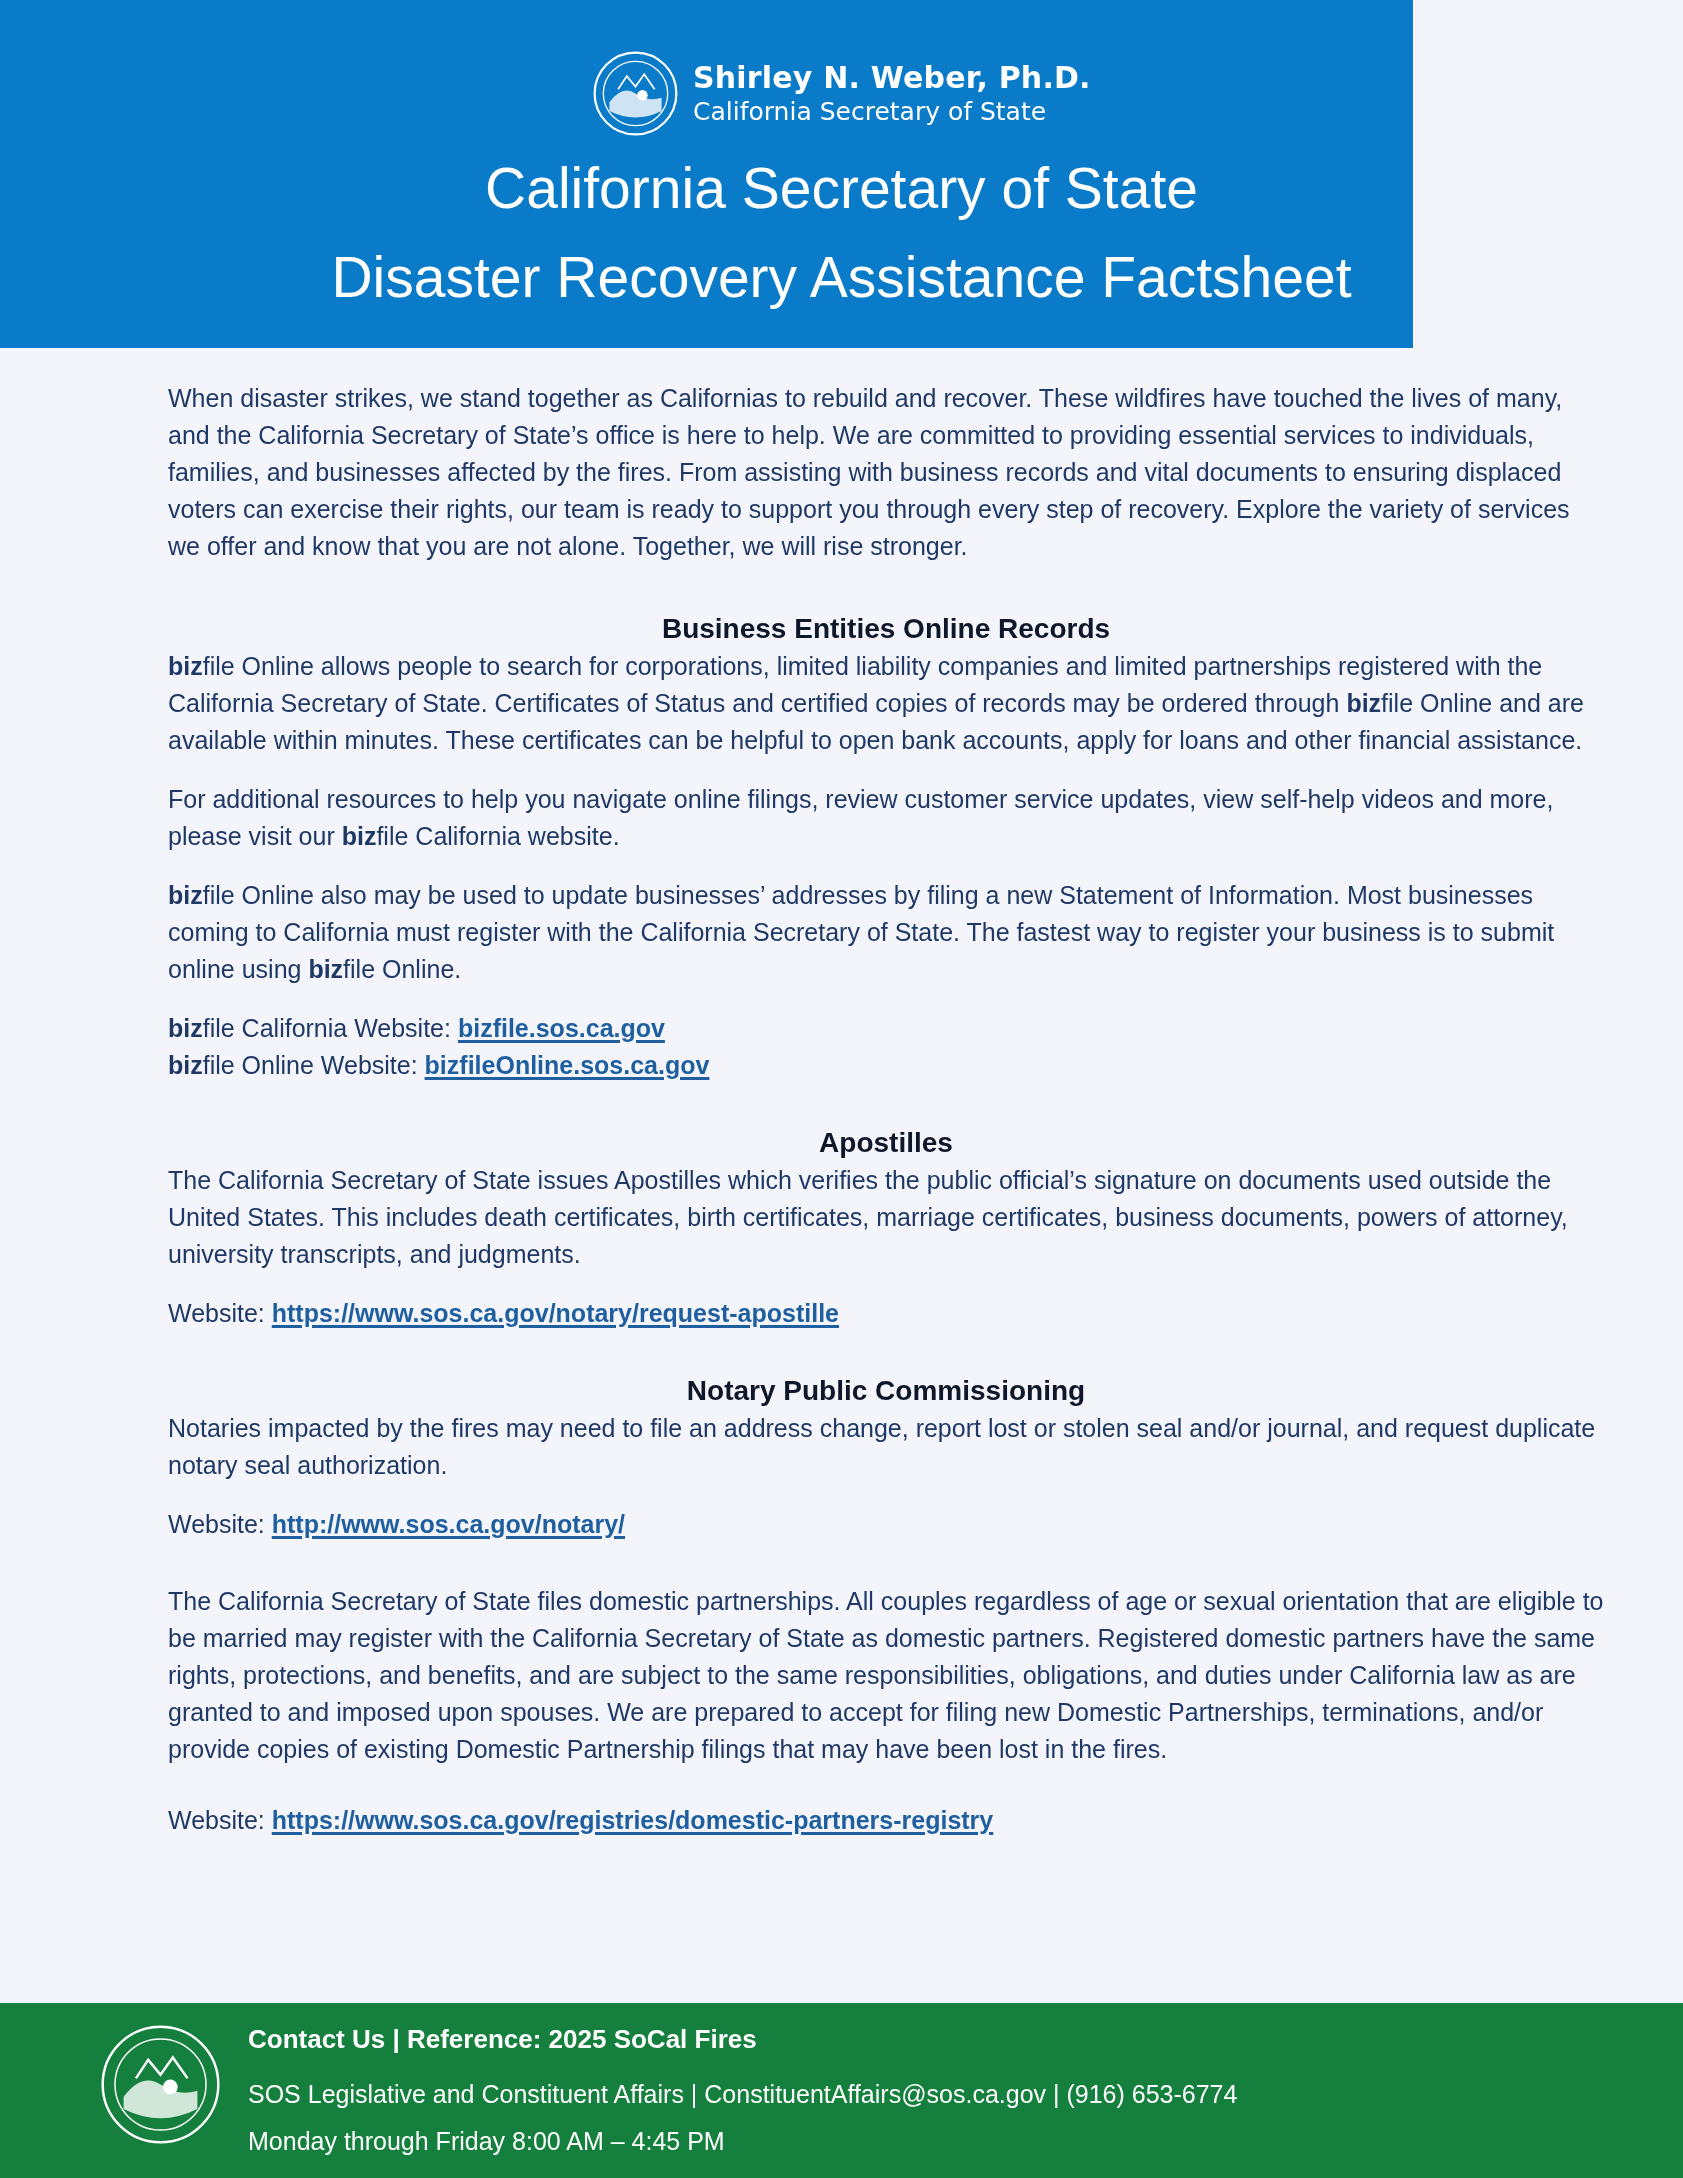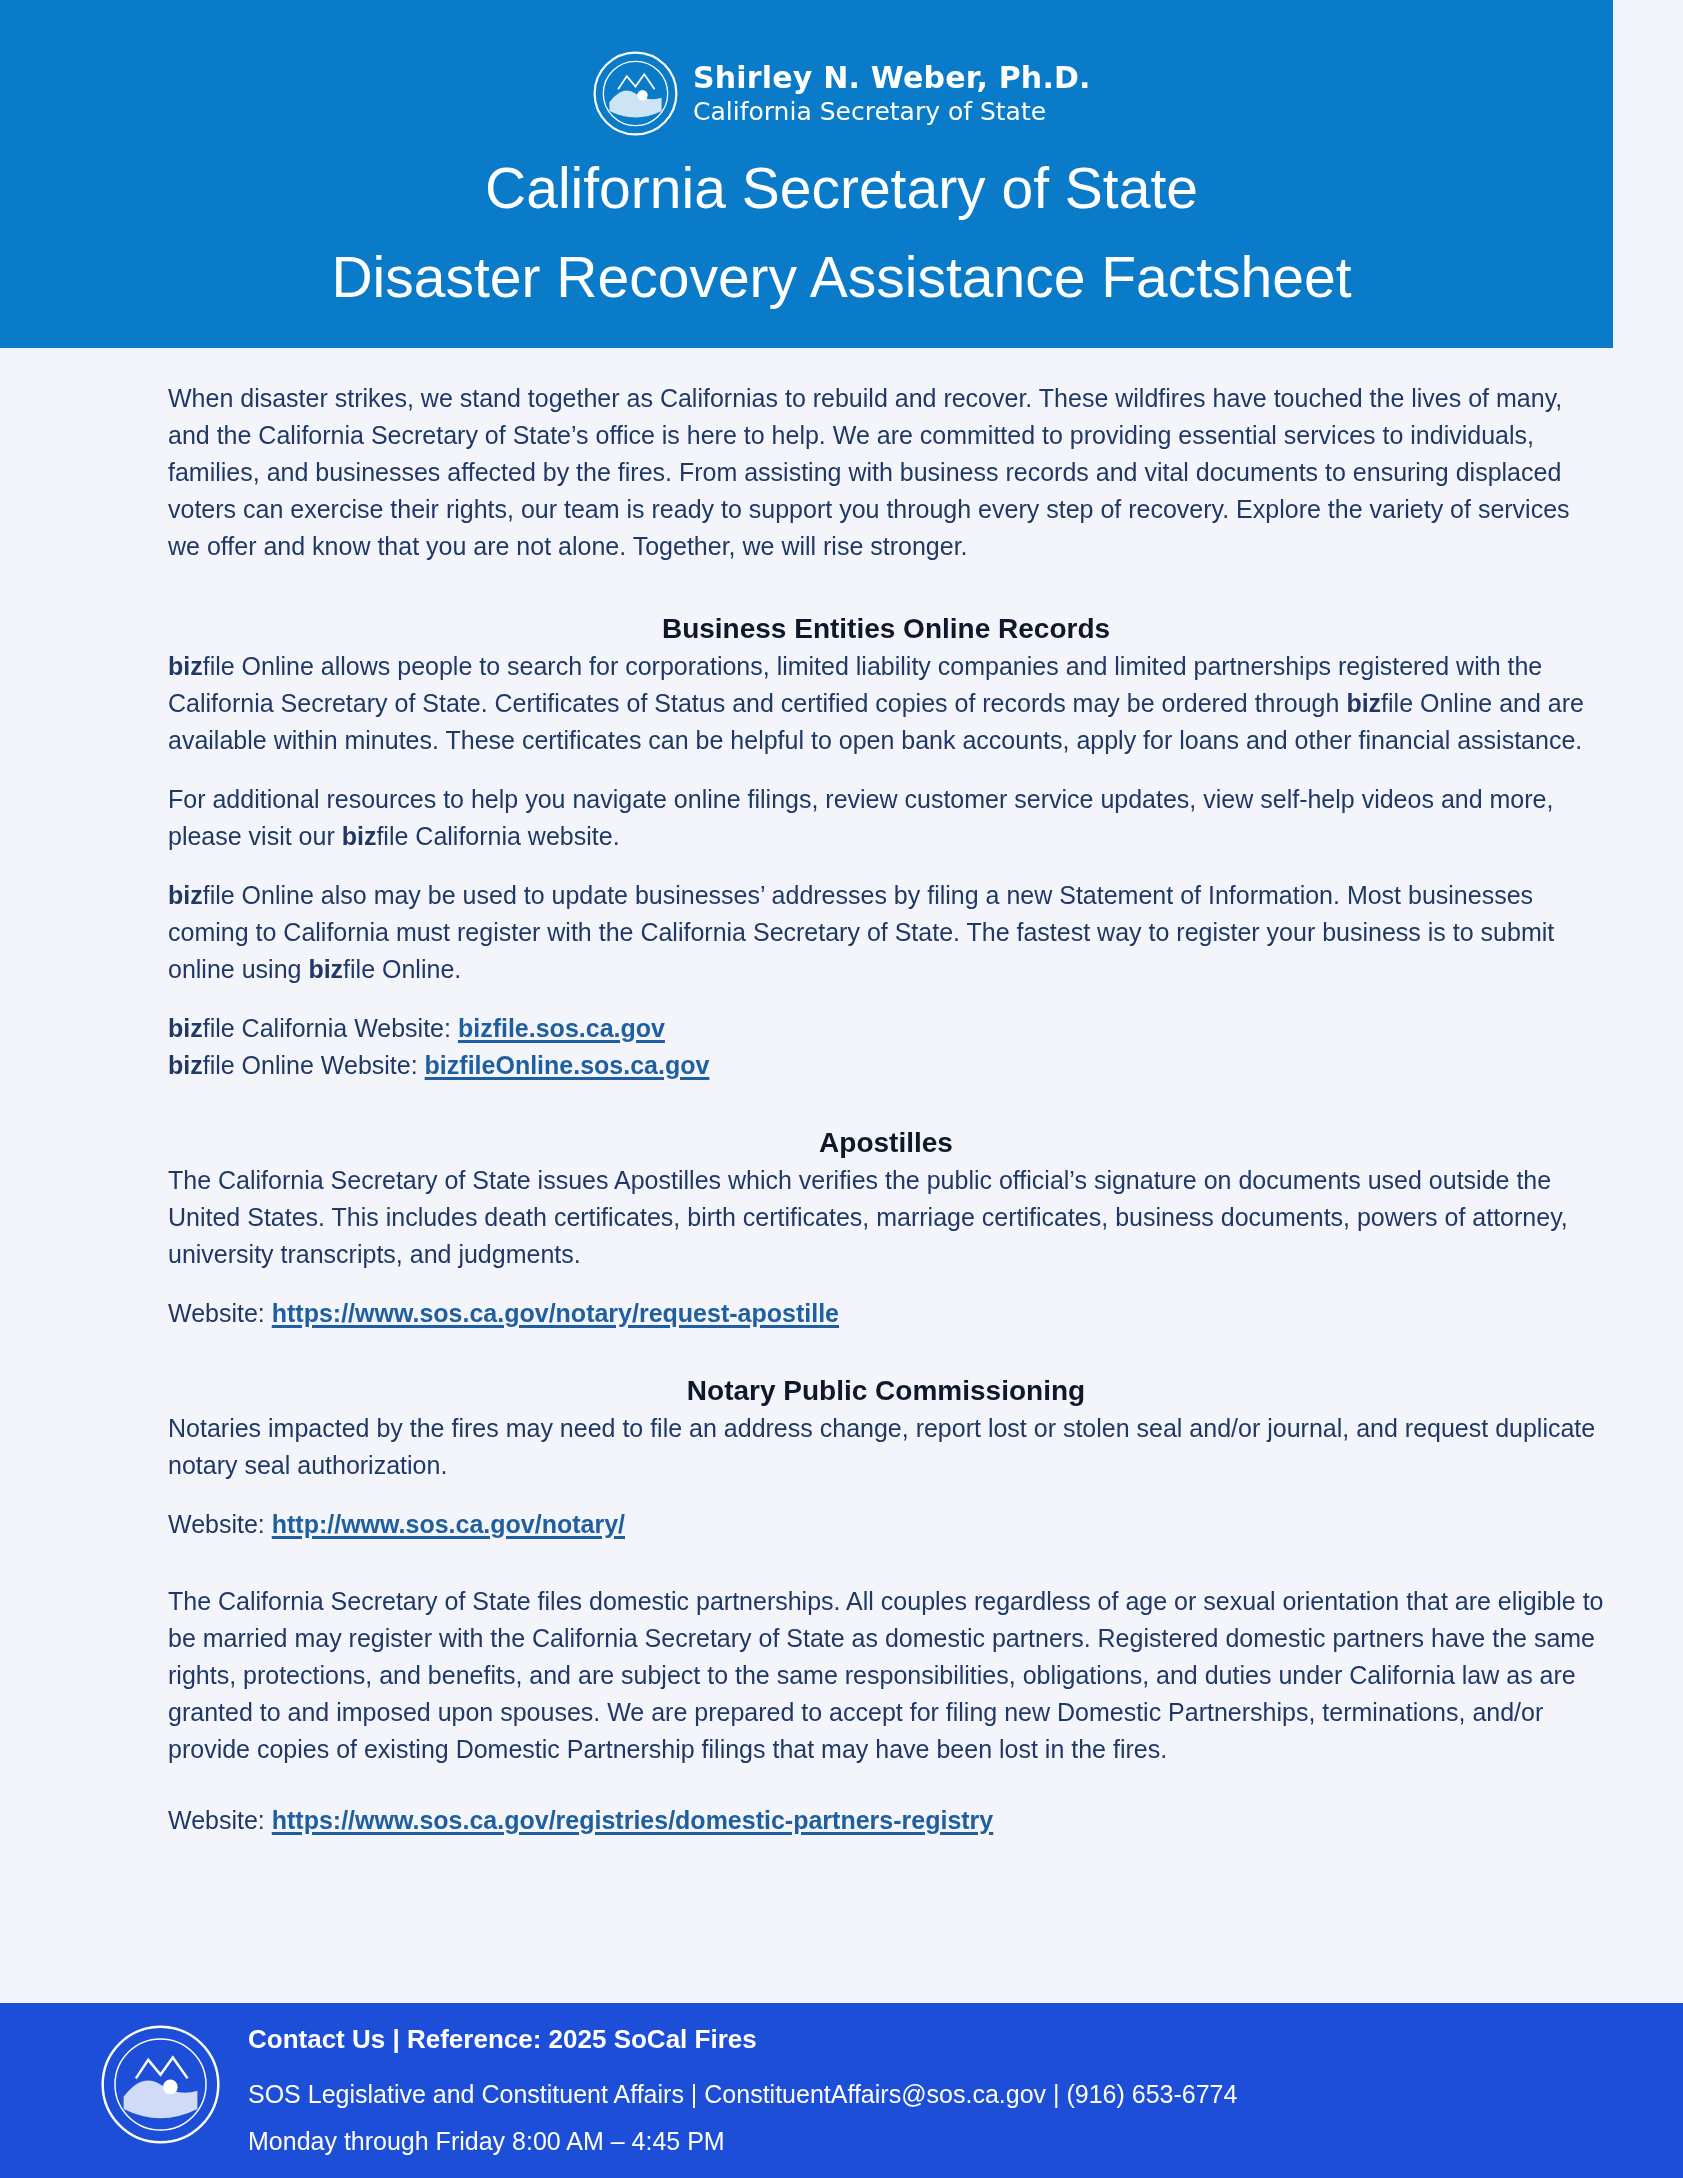--- a/index.html
+++ b/index.html
@@ -1,32 +1,32 @@
 <!DOCTYPE html>
 <html><head>
 <meta charset="utf-8">
 <style>
   html, body { margin:0; padding:0; }
   body { width:1683px; height:2178px; background:#f3f5fa; font-family:"Liberation Sans", sans-serif; color:#1f3866; position:relative; overflow:hidden; }
-  .header { position:absolute; left:0; top:0; width:1613px; height:348px; background:#0a7bc8; color:#fff; }
+  .header { position:absolute; left:0; top:0; width:1413px; height:348px; background:#0a7bc8; color:#fff; }
   .brand { position:absolute; left:592px; top:50px; display:flex; align-items:center; }
   .seal { width:87px; height:87px; }
   .brand-text { margin-left:14px; }
   .brand-name { font-family:"DejaVu Sans", sans-serif; font-weight:bold; font-size:30px; line-height:36px; letter-spacing:0.2px; }
   .brand-sub { font-family:"DejaVu Sans", sans-serif; font-size:25px; line-height:32px; }
   .title { position:absolute; left:0; width:1683px; text-align:center; font-size:57px; line-height:89px; top:144px; }
   .content { position:absolute; left:124px; top:380px; width:1436px; font-size:25px; line-height:37px;margin-left:44px; }
   p { margin:0; }
   .intro { margin-bottom:45px; }
   h2 { margin:0; font-size:28px; line-height:38px; font-weight:bold; color:#0f172a;text-align:center; }
   .para { margin-bottom:22px; }
   .section { margin-bottom:40px; }
   b { font-weight:bold; }
   a { color:#1f5fa0; font-weight:bold; text-decoration:underline; text-decoration-thickness:3px; text-underline-offset:3px; }
-  .footer { position:absolute; left:0; top:2003px; width:1683px; height:175px; background:#1d4ed8; color:#fff; }
+  .footer { position:absolute; left:0; top:2003px; width:1683px; height:175px; background:#15803d; color:#fff; }
   .f-seal { position:absolute; left:99px; top:20px; width:123px; height:123px; }
   .f-title { position:absolute; left:248px; top:16px; font-size:26px; font-weight:bold; line-height:40px; }
   .f-line1 { position:absolute; left:248px; top:73px; font-size:25px; line-height:36px; }
   .f-line2 { position:absolute; left:248px; top:120px; font-size:25px; line-height:36px; }
 </style>
 </head>
 <body>
 
 <div class="header">
   <div class="brand">

